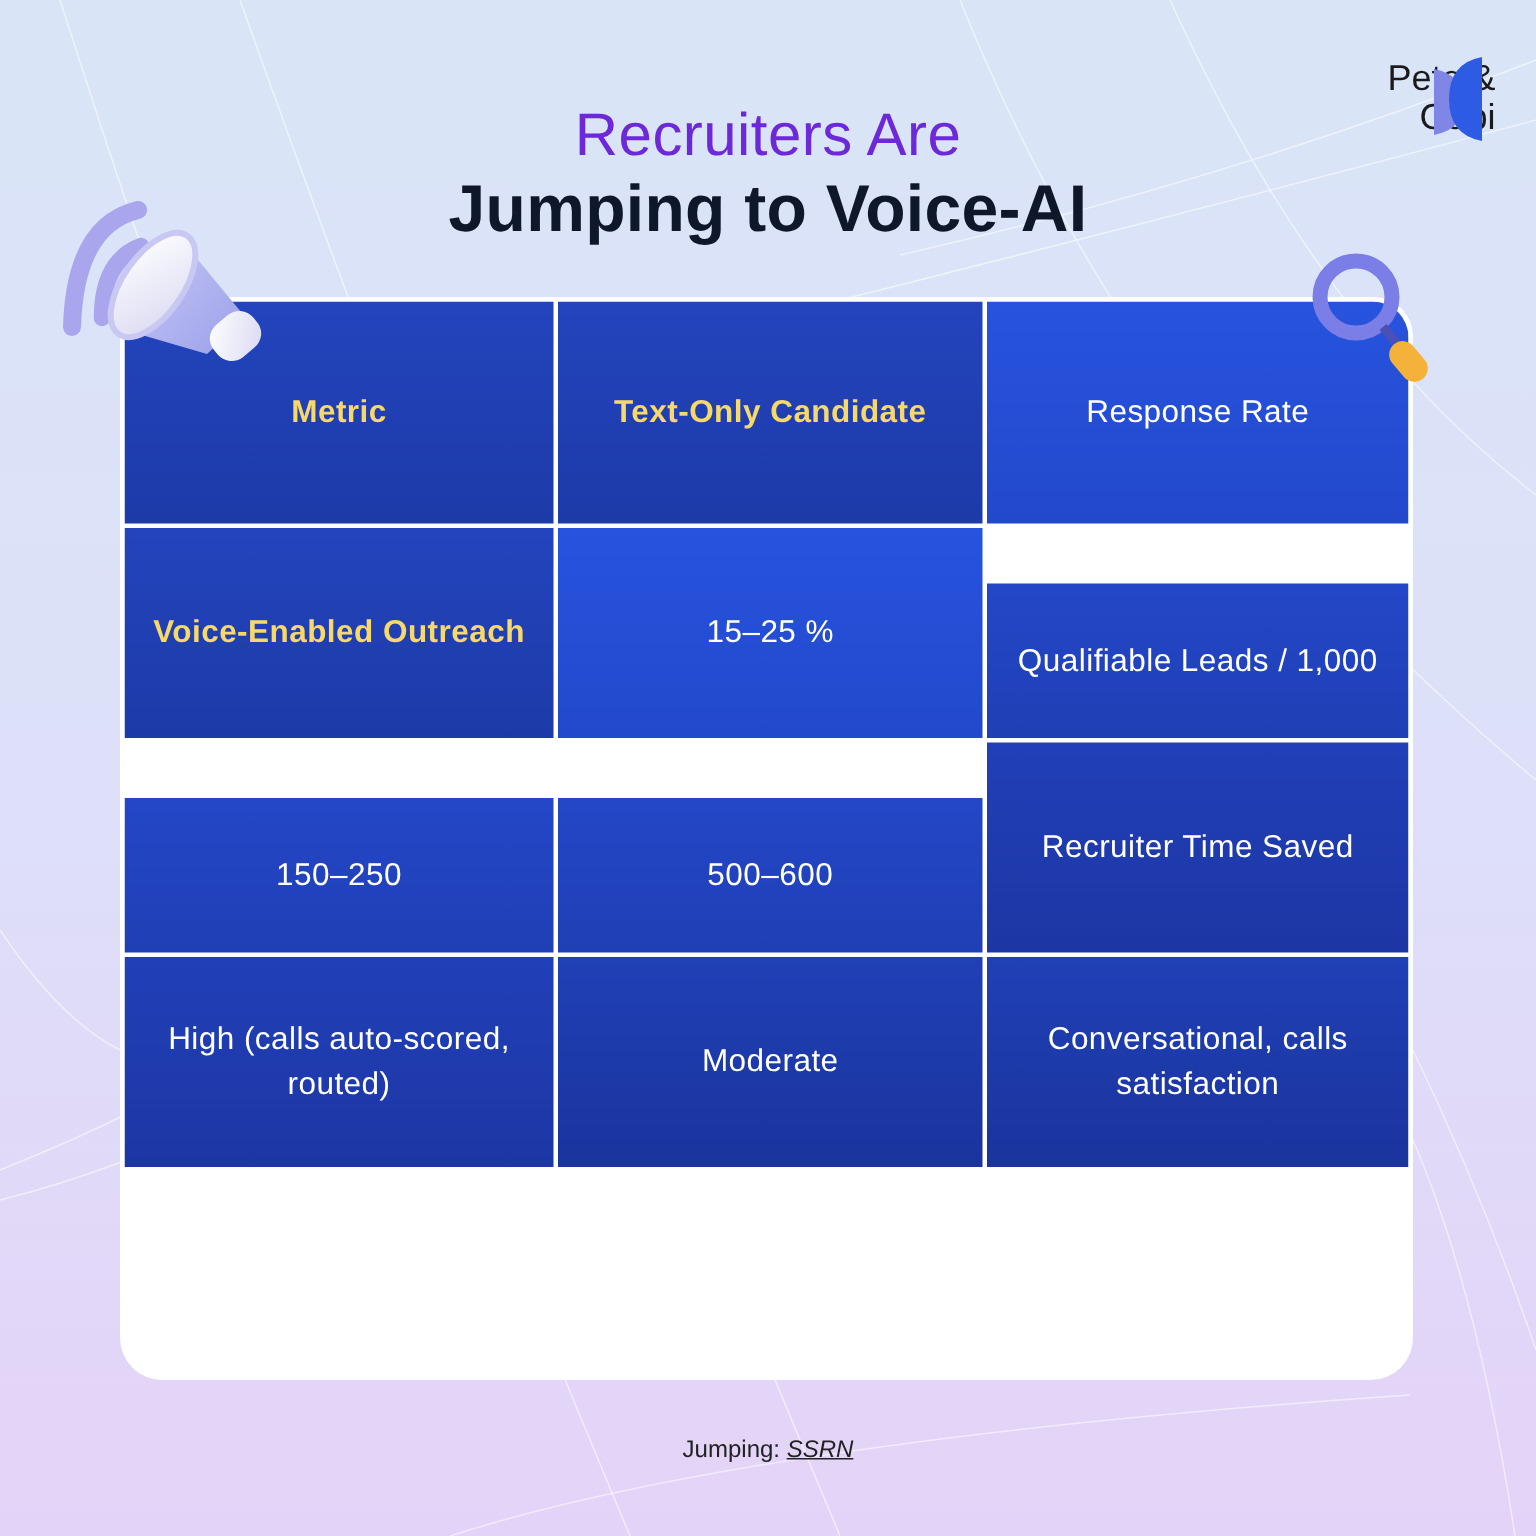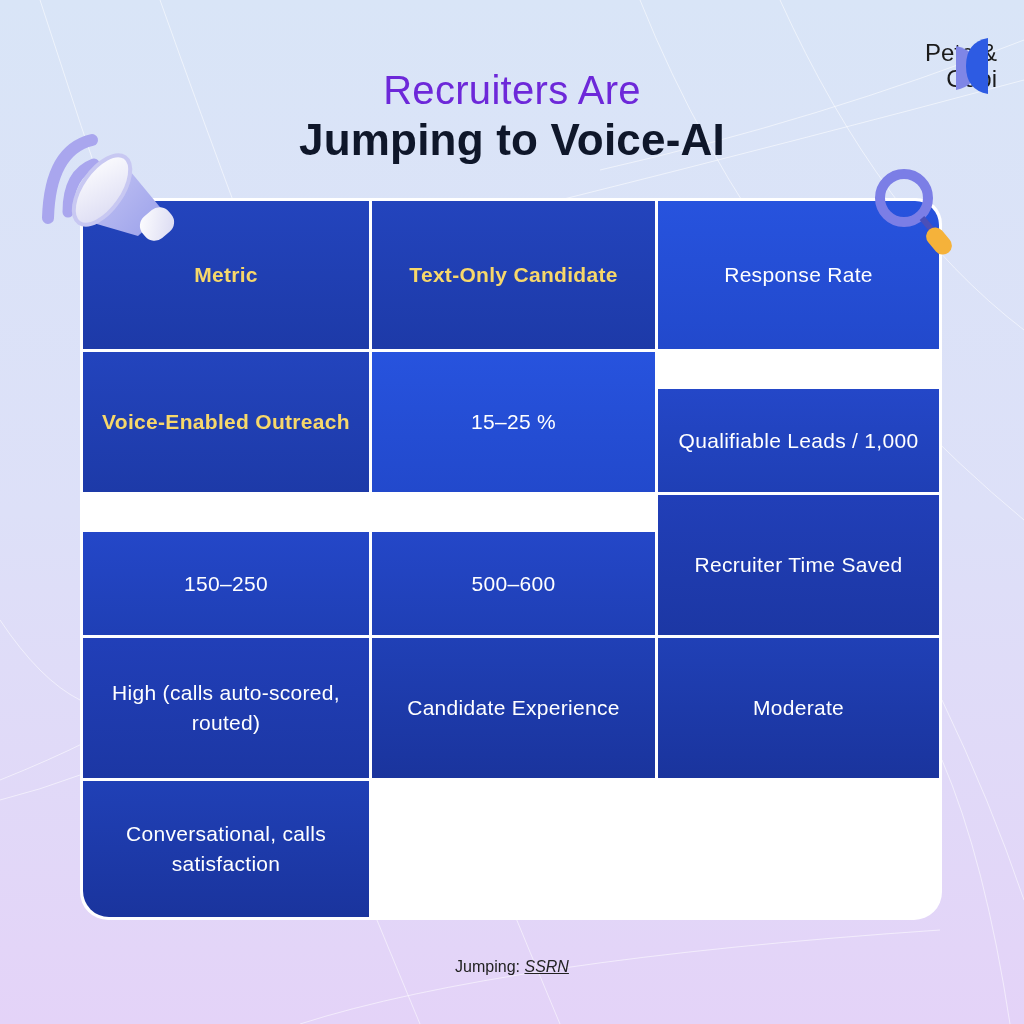--- a/index.html
+++ b/index.html
@@ -104,21 +104,20 @@
     <div class="cell head r0">Voice-Enabled Outreach</div>
     <div class="cell r1">15–25 %</div>
 
     <div class="cell r2">Qualifiable Leads / 1,000</div>
     <div class="cell r2">150–250</div>
     <div class="cell r2">500–600</div>
 
     <div class="cell r3">Recruiter Time Saved</div>
     <div class="cell r3">High (calls auto-scored, routed)</div>
 
-    <div class="cell r4">Candidate Experience</div>
     <div class="cell r4">Moderate</div>
     <div class="cell r4">Conversational, calls satisfaction</div>
   </div>
 </div>
 
 <svg class="megaphone" width="150" height="140" viewBox="0 0 150 140">
   <defs>
     <linearGradient id="mg1" x1="0" y1="0" x2="1" y2="1">
       <stop offset="0" stop-color="#c9c9f5"></stop>
       <stop offset="1" stop-color="#9aa0ea"></stop>

